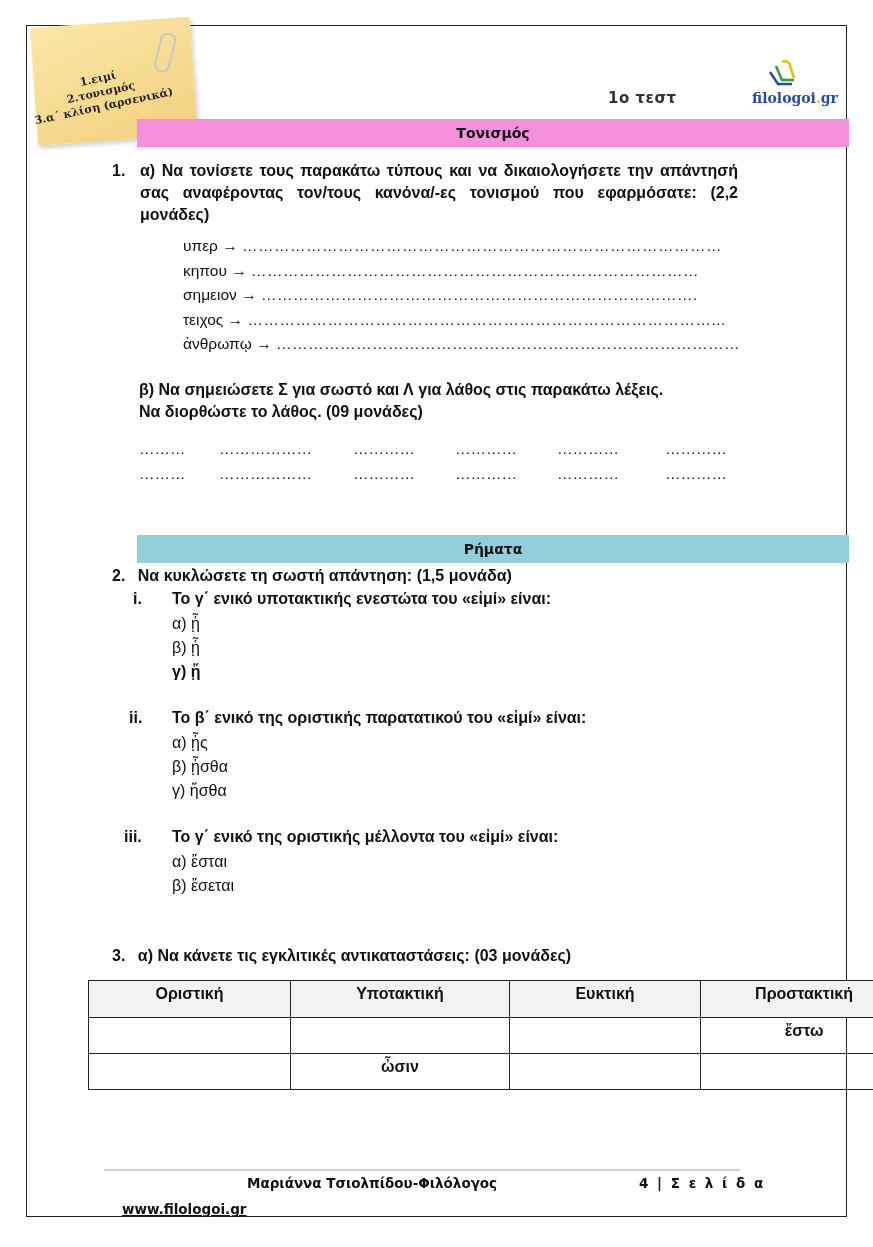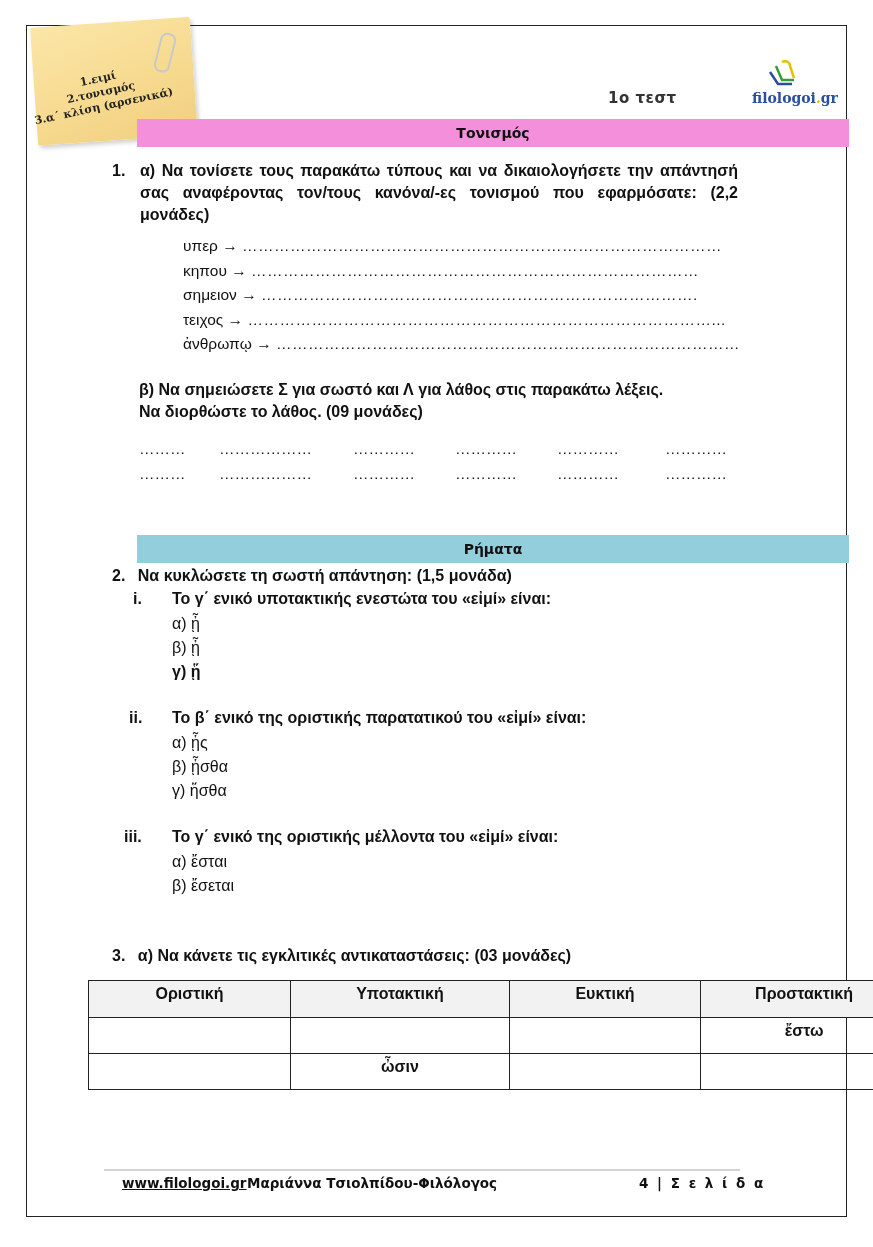--- a/index.html
+++ b/index.html
@@ -57,21 +57,21 @@
   .q3 { left: 112px; top: 945px; }
   table.moods { position: absolute; left: 88px; top: 980px; width: 820px; border-collapse: collapse; }
   table.moods th, table.moods td { border: 1px solid #222; font-weight: bold; font-size: 16px;
                text-align: center; vertical-align: top; padding-top: 4px; box-sizing: border-box; }
   table.moods th { background: #f2f2f2; height: 37px; }
   table.moods td { height: 36px; }
 
   .footer-line { position: absolute; left: 104px; top: 1169px; width: 636px; height: 2px; background: #d4d4d4; }
   .footer { position: absolute; top: 1175px; font-family: "DejaVu Sans", sans-serif; font-size: 13.5px;
             font-weight: bold; color: #111; }
-  .footer-link { left: 122px; text-decoration: underline; }
+  .footer-link { left: 122px; text-decoration: underline; margin-top: 26px; }
   .footer-author { left: 247px; }
   .footer-page { left: 639px; letter-spacing: 2px; }
 </style>
 </head>
 <body>
 
 <div class="page-border"></div>
 
 <div class="note">
   <div class="clip"></div>

